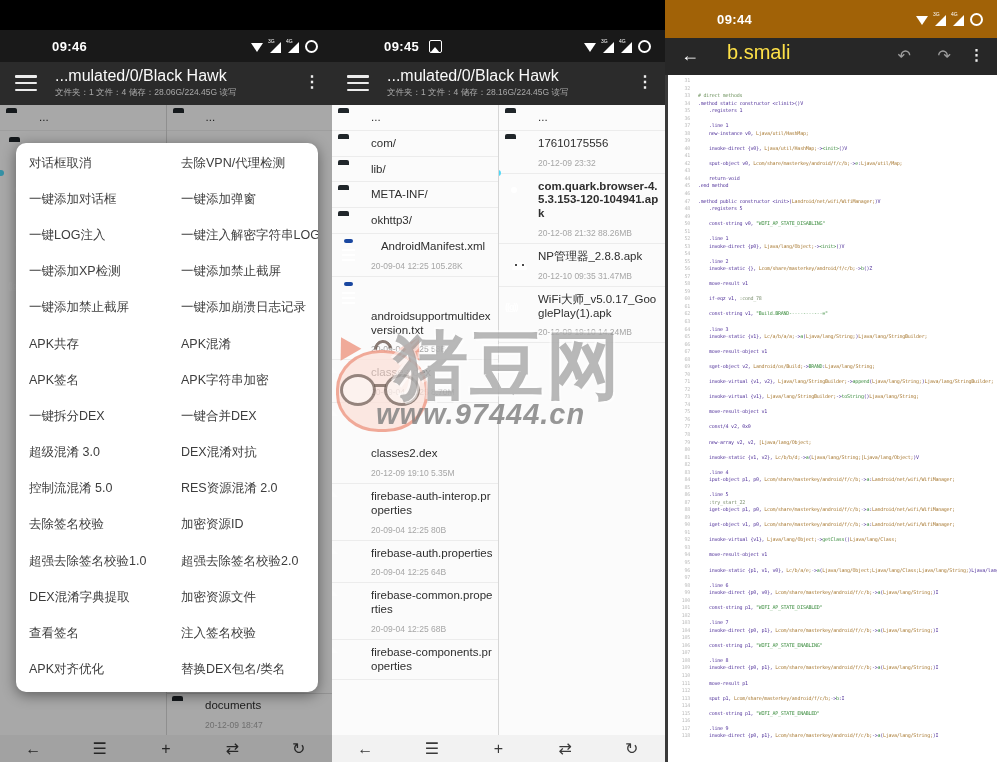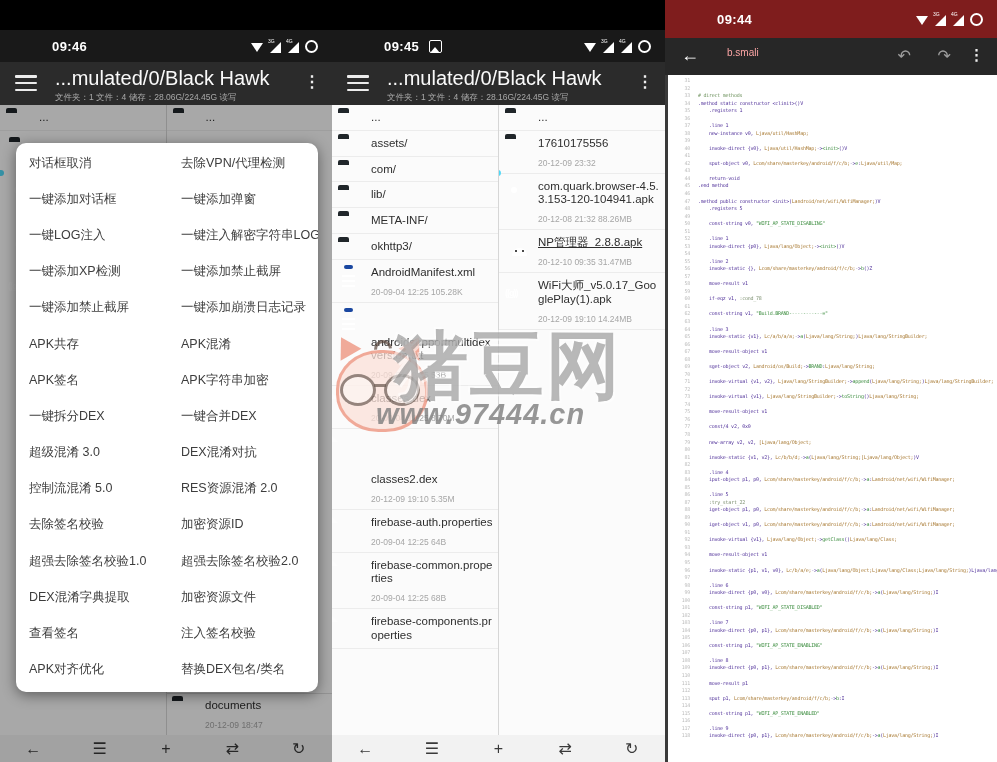--- a/index.html
+++ b/index.html
@@ -3,35 +3,35 @@
 <meta charset="utf-8">
 <style>
   html,body{margin:0;padding:0}
   body{width:997px;height:762px;overflow:hidden;background:#000;font-family:"Liberation Sans",sans-serif;position:relative}
   .panel{position:absolute;top:0;height:762px;overflow:hidden}
   #p-left{left:0;width:332px;background:#f7f7f7}
   #p-mid{left:332px;width:333px;background:#fbfbfb}
   #p-right{left:665px;width:332px;background:#fff}
   .topstrip{height:30px;background:#000}
   .statusbar{height:32px;background:#191919;color:#fff;display:flex;align-items:center;position:relative}
-  #p-right .statusbar{height:38px;background:#7f1d1d}
+  #p-right .statusbar{height:38px;background:#a16207}
   .sb-time{font-size:13px;font-weight:700;margin-left:52px;letter-spacing:.4px}
   .sb-icons{position:absolute;right:14px;display:flex;align-items:flex-end;gap:6px;height:14px}
   .i-wifi{width:0;height:0;border-left:6px solid transparent;border-right:6px solid transparent;border-top:9px solid #fff;margin-bottom:1px}
   .i-sig{position:relative;width:12px;height:12px}
   .i-sig::after{content:"";position:absolute;bottom:0;right:0;border-left:11px solid transparent;border-bottom:11px solid #fff}
   .i-sig b{position:absolute;top:-2px;left:-1px;font-size:5px;font-weight:400;line-height:5px}
   .i-batt{width:9px;height:9px;border:2.5px solid #fff;border-radius:50%;margin-bottom:0}
   .i-pic{width:11px;height:11px;border:1.5px solid #fff;border-radius:2px;position:relative;overflow:hidden;margin-left:10px}
   .i-pic::after{content:"";position:absolute;bottom:-1px;left:0;border-left:5px solid transparent;border-right:5px solid transparent;border-bottom:6px solid #fff}
   .appbar{height:43px;background:#2b2b2b;position:relative;color:#fff}
   .hamburger{position:absolute;left:15px;top:13px;width:22px;height:16px;display:flex;flex-direction:column;justify-content:space-between;cursor:pointer}
   .hamburger i{height:2.5px;background:#ececec;border-radius:1px}
   .ab-titles{margin-left:55px;padding-top:5px}
-  .ab-title{font-size:20px;color:#fafafa;white-space:nowrap}
+  .ab-title{font-size:16px;color:#fafafa;white-space:nowrap}
   .ab-sub{font-size:8.5px;color:#a9a9a9;margin-top:2px;white-space:nowrap}
   .ab-dots{position:absolute;right:12px;top:11px;font-size:16px;color:#eee;font-weight:700;line-height:18px}
   .filearea{position:absolute;top:105px;bottom:27px;left:0;right:0;display:flex;background:#fbfbfb}
   .pane{width:50%;overflow:hidden;position:relative}
   .pane + .pane{border-left:1px solid #d6d6d6}
   .frow{display:flex;padding:6px 3px 5px 6px;border-bottom:1px solid #ececec}
   .fic{flex:0 0 33px;padding-top:1px}
   .ftx{flex:1;min-width:0}
   .fname{font-size:11.5px;color:#2e2e2e;word-break:break-all;line-height:1.2}
   .fmeta{font-size:8.5px;color:#a6a6a6;margin-top:7px;white-space:nowrap}
@@ -58,21 +58,21 @@
   .dialog{position:absolute;left:16px;right:14px;top:143px;height:545px;background:#fff;border-radius:10px;z-index:4;box-shadow:0 3px 14px rgba(0,0,0,.45);display:grid;grid-template-columns:152px 1fr;grid-auto-rows:36.2px;align-items:center;padding:2px 4px 2px 13px;overflow:hidden}
   .dlg-item{font-size:12.5px;color:#3d3d3d;white-space:nowrap;cursor:pointer}
   .peek{position:absolute;z-index:1}
   .bottom-block{position:absolute;left:166px;right:0;top:680px;z-index:1}
   .bb-partial{font-size:8.5px;color:#a6a6a6;margin-left:40px}
   .bb-div{height:1px;background:#dcdcdc;margin-top:3px}
   .bb-row{display:flex;padding:5px 0 0 6px}
   
   .edbar{height:37px;background:#272727;position:relative;color:#fff}
   .ed-back{position:absolute;left:16px;top:7px;font-size:18px;color:#fff;cursor:pointer}
-  .ed-title{position:absolute;left:62px;top:9px;font-size:10px;color:#fca5a5}
+  .ed-title{position:absolute;left:62px;top:3px;font-size:20px;color:#fde047}
   .ed-undo{position:absolute;right:86px;top:8px;font-size:16px;color:#9d9d9d;cursor:pointer}
   .ed-redo{position:absolute;right:46px;top:8px;font-size:16px;color:#9d9d9d;cursor:pointer}
   .ed-dots{position:absolute;right:13px;top:8px;font-size:15px;font-weight:700;color:#eee;cursor:pointer}
   .codearea{position:absolute;top:75px;left:0;right:0;bottom:0;background:#fff;border-left:3px solid #3a3a3a;padding:2px 0 0 7px;overflow:hidden;font-family:"DejaVu Sans Mono",monospace}
   .cl{white-space:pre;height:7.54px;line-height:7.54px;font-size:5px;letter-spacing:-0.25px}
   .ln{display:inline-block;width:15px;text-align:right;margin-right:8px;color:#bdbdbd}
   .kw{color:#53349b}.cls{color:#a97b35}.str{color:#3e8e41}.mem{color:#3e8e41}.lbl{color:#7d9070}.cmt{color:#6f935f}
   
   .wm{position:absolute;z-index:10;pointer-events:none}
   .wm-big{left:394px;top:326px;font-size:74px;font-weight:700;color:rgba(125,125,125,.55);letter-spacing:2px;text-shadow:2px 2px 0 rgba(255,255,255,.55),-2px -2px 0 rgba(255,255,255,.55);line-height:80px}
@@ -226,26 +226,20 @@
     <div class="pane">
         <div class="frow">
           <span class="fic"><span class="ic-folder"></span></span>
           <span class="ftx">
             <span class="fname" style="display: block;">...</span>
           </span>
         </div>
         <div class="frow">
           <span class="fic"><span class="ic-folder"></span></span>
           <span class="ftx">
-            <span class="fname" style="display: block;">assets/</span>
-          </span>
-        </div>
-        <div class="frow">
-          <span class="fic"><span class="ic-folder"></span></span>
-          <span class="ftx">
             <span class="fname" style="display: block;">com/</span>
           </span>
         </div>
         <div class="frow">
           <span class="fic"><span class="ic-folder"></span></span>
           <span class="ftx">
             <span class="fname" style="display: block;">lib/</span>
           </span>
         </div>
         <div class="frow">
@@ -256,21 +250,21 @@
         </div>
         <div class="frow">
           <span class="fic"><span class="ic-folder"></span></span>
           <span class="ftx">
             <span class="fname" style="display: block;">okhttp3/</span>
           </span>
         </div>
         <div class="frow">
           <span class="fic"><span class="ic-xml"></span></span>
           <span class="ftx">
-            <span class="fname" style="display: block;">AndroidManifest.xml</span>
+            <span class="fname" style="display: block; text-align: center;">AndroidManifest.xml</span>
             <span class="fmeta" style="display: block;">20-09-04 12:25  105.28K</span>
           </span>
         </div>
         <div class="frow">
           <span class="fic"><span class="ic-xml"></span></span>
           <span class="ftx">
             <span class="fname" style="display: block; margin-top: 27px;">androidsupportmultidexversion.txt</span>
             <span class="fmeta" style="display: block;">20-09-04 12:25  53B</span>
           </span>
         </div>
@@ -284,20 +278,27 @@
         <div class="frow">
           <span class="fic"><span class="ic-dex"></span></span>
           <span class="ftx">
             <span class="fname" style="display: block; margin-top: 38px;">classes2.dex</span>
             <span class="fmeta" style="display: block;">20-12-09 19:10  5.35M</span>
           </span>
         </div>
         <div class="frow">
           <span class="fic"><span class="ic-prop"></span></span>
           <span class="ftx">
+            <span class="fname" style="display: block;">firebase-auth-interop.properties</span>
+            <span class="fmeta" style="display: block;">20-09-04 12:25  80B</span>
+          </span>
+        </div>
+        <div class="frow">
+          <span class="fic"><span class="ic-prop"></span></span>
+          <span class="ftx">
             <span class="fname" style="display: block;">firebase-auth.properties</span>
             <span class="fmeta" style="display: block;">20-09-04 12:25  64B</span>
           </span>
         </div>
         <div class="frow">
           <span class="fic"><span class="ic-prop"></span></span>
           <span class="ftx">
             <span class="fname" style="display: block;">firebase-common.properties</span>
             <span class="fmeta" style="display: block;">20-09-04 12:25  68B</span>
           </span>
@@ -319,28 +320,28 @@
         <div class="frow">
           <span class="fic"><span class="ic-folder"></span></span>
           <span class="ftx">
             <span class="fname" style="display: block;">17610175556</span>
             <span class="fmeta" style="display: block;">20-12-09 23:32</span>
           </span>
         </div>
         <div class="frow">
           <span class="fic"><span class="ic-apk-quark"></span></span>
           <span class="ftx">
-            <span class="fname" style="display: block;">com.quark.browser-4.5.3.153-120-104941.apk</span>
+            <span class="fname" style="display: block; font-weight: bold;">com.quark.browser-4.5.3.153-120-104941.apk</span>
             <span class="fmeta" style="display: block;">20-12-08 21:32  88.26MB</span>
           </span>
         </div>
         <div class="frow">
           <span class="fic"><span class="ic-apk-np"></span></span>
           <span class="ftx">
-            <span class="fname" style="display: block; text-decoration: underline;">NP管理器_2.8.8.apk</span>
+            <span class="fname" style="display: block;">NP管理器_2.8.8.apk</span>
             <span class="fmeta" style="display: block;">20-12-10 09:35  31.47MB</span>
           </span>
         </div>
         <div class="frow">
           <span class="fic"><span class="ic-apk-wifi"></span></span>
           <span class="ftx">
             <span class="fname" style="display: block;">WiFi大师_v5.0.17_GooglePlay(1).apk</span>
             <span class="fmeta" style="display: block;">20-12-09 19:10  14.24MB</span>
           </span>
         </div>

